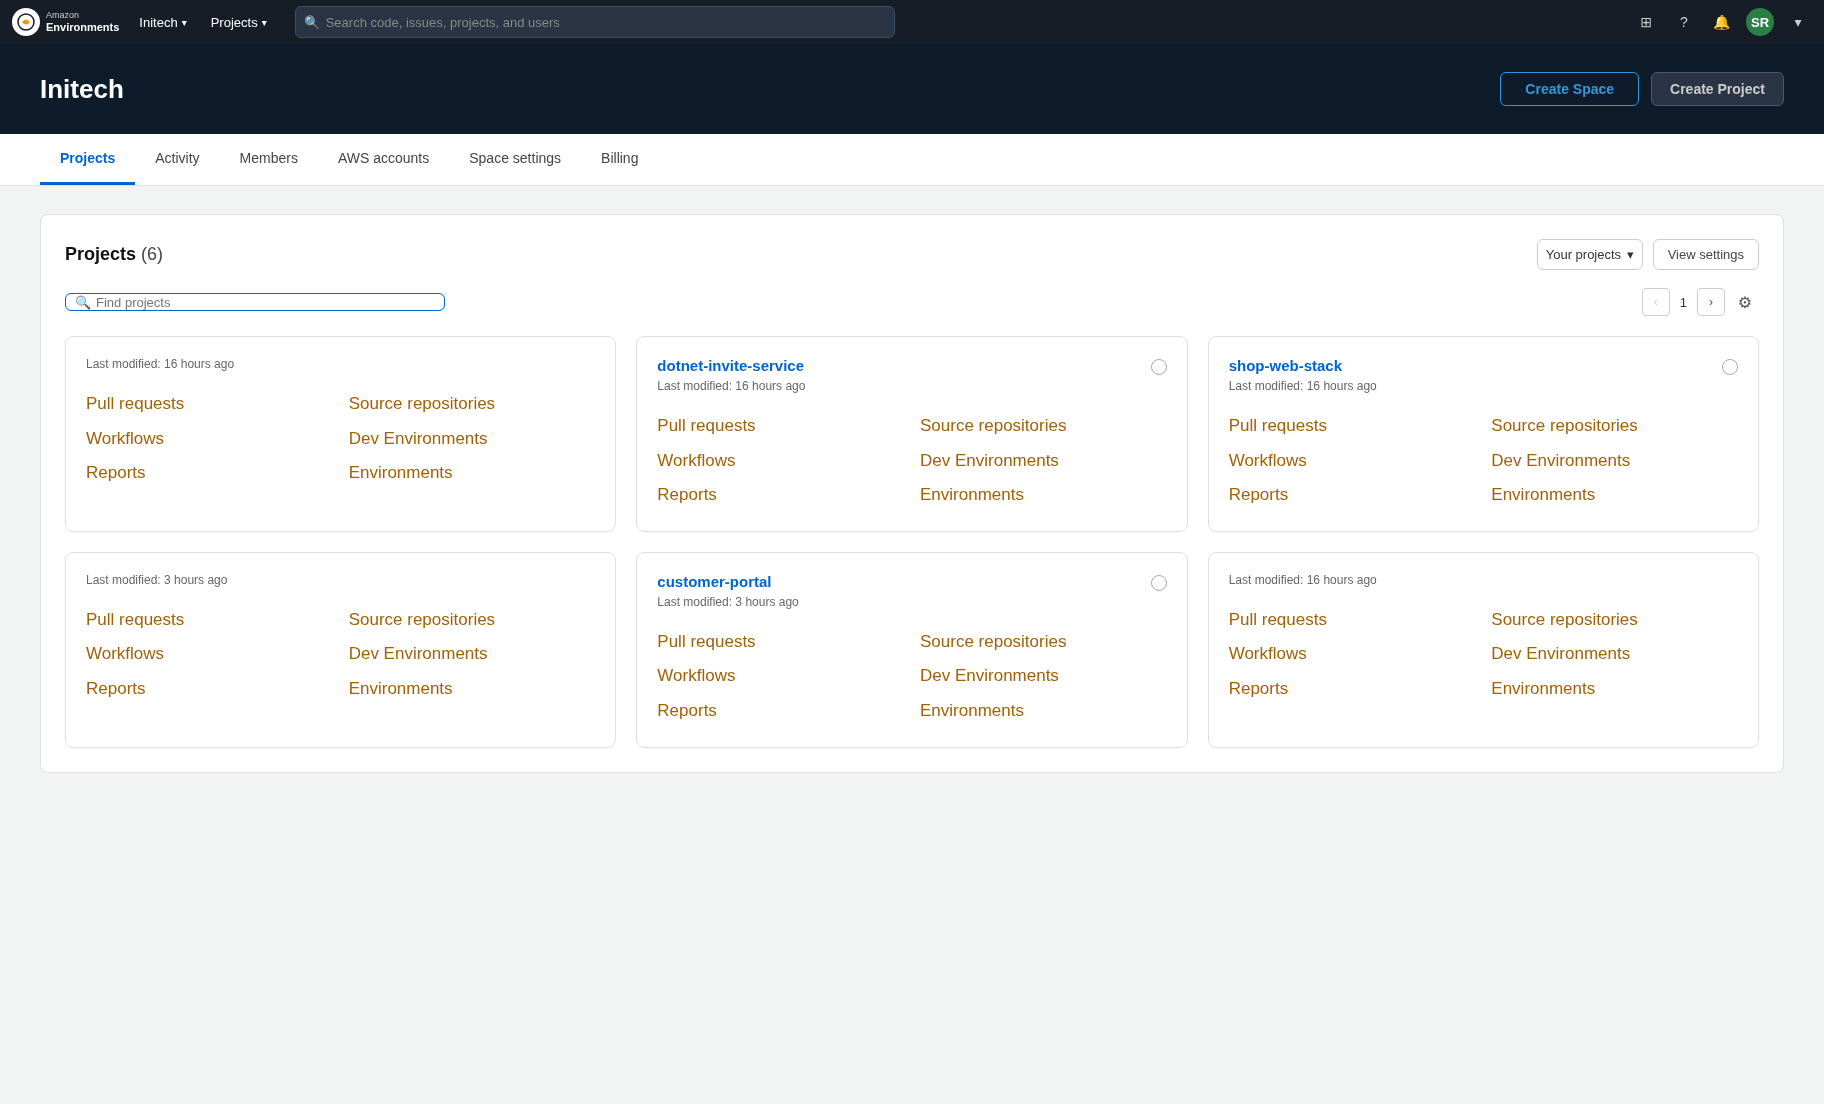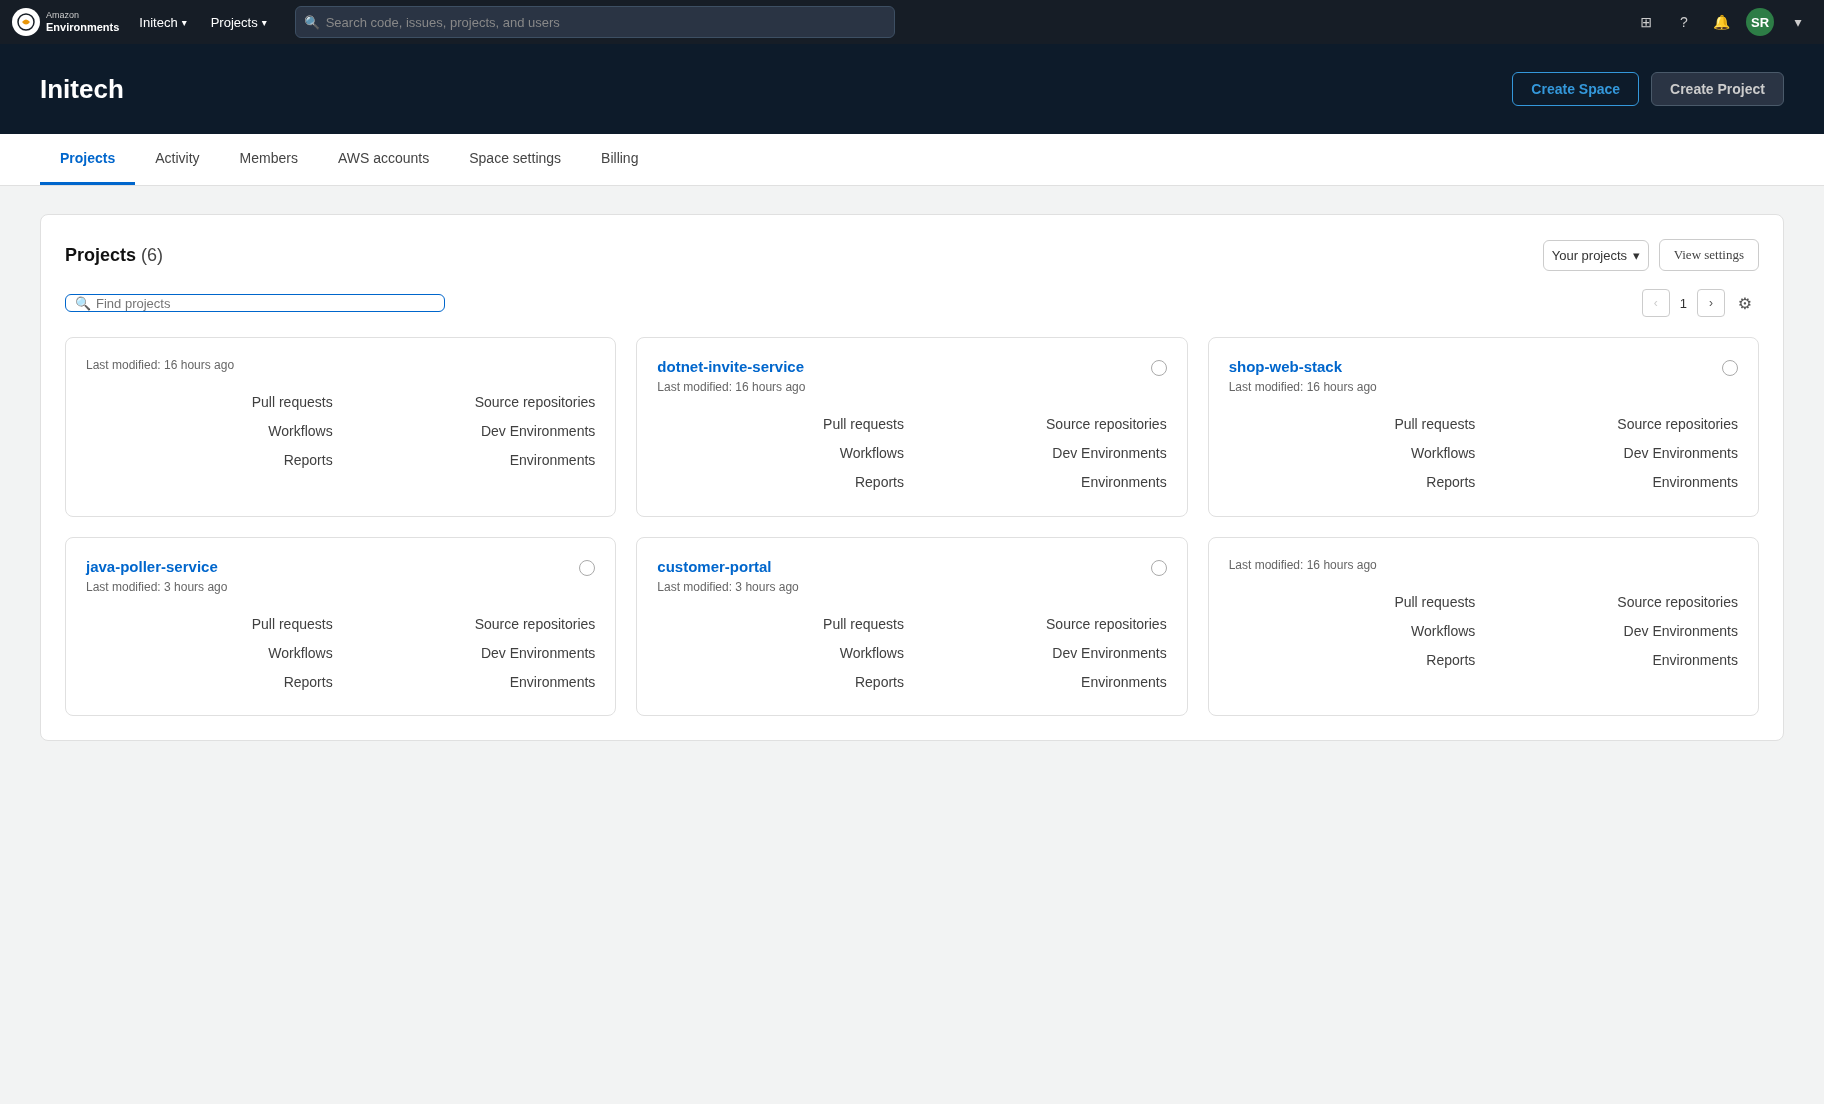--- a/index.html
+++ b/index.html
@@ -128,21 +128,21 @@
       font-weight: 700;
     }
     .hero-actions {
       display: flex;
       gap: 12px;
     }
     .btn-create-space {
       background: transparent;
       border: 1.5px solid #3498db;
       color: #3498db;
-      padding: 8px 18px;
+      padding: 8px 24px;
       border-radius: 6px;
       font-size: 14px;
       font-weight: 600;
       cursor: pointer;
     }
     .btn-create-project {
       background: #2a3444;
       border: 1.5px solid #4a5a6a;
       color: #ccc;
       padding: 8px 18px;
@@ -220,21 +220,20 @@
       background: white;
     }
     .btn-view-settings {
       border: 1px solid #ccc;
       border-radius: 6px;
       padding: 7px 14px;
       font-size: 13px;
       color: #444;
       cursor: pointer;
       background: white;
-      font-family: Liberation Serif, serif;
     }
 
     
     .projects-search-row {
       display: flex;
       align-items: center;
       justify-content: space-between;
       margin-bottom: 20px;
     }
     .project-search-wrapper {
@@ -334,26 +333,25 @@
       font-size: 12px;
       color: #666;
       margin-bottom: 18px;
     }
     .project-links {
       display: grid;
       grid-template-columns: 1fr 1fr;
       gap: 4px 16px;
     }
     .project-link {
-      color: #404040;
-      font-size: 14px;
+      color: #a16207;
+      font-size: 17px;
       cursor: pointer;
       text-decoration: none;
       line-height: 1.8;
-      text-align: right;
     }
   </style>
 </head>
 <body>
 
 <nav class="top-nav">
   <div class="top-nav-logo">
     <div class="logo-icon">
       <svg width="18" height="18" viewBox="0 0 18 18" fill="none">
         <circle cx="9" cy="9" r="8" stroke="#161d26" stroke-width="1.5" fill="white"></circle>
@@ -487,24 +485,20 @@
 
         <a class="project-link" href="#">Workflows</a>
         <a class="project-link" href="#">Dev Environments</a>
 
         <a class="project-link" href="#">Reports</a>
         <a class="project-link" href="#">Environments</a>
 
       </div>
     </div>
         <div class="project-card">
-      <div class="project-card-header">
-        <a class="project-name" href="#">java-poller-service</a>
-        <div class="project-radio"></div>
-      </div>
       <div class="project-modified">Last modified: 3 hours ago</div>
       <div class="project-links">
 
         <a class="project-link" href="#">Pull requests</a>
         <a class="project-link" href="#">Source repositories</a>
 
         <a class="project-link" href="#">Workflows</a>
         <a class="project-link" href="#">Dev Environments</a>
 
         <a class="project-link" href="#">Reports</a>

